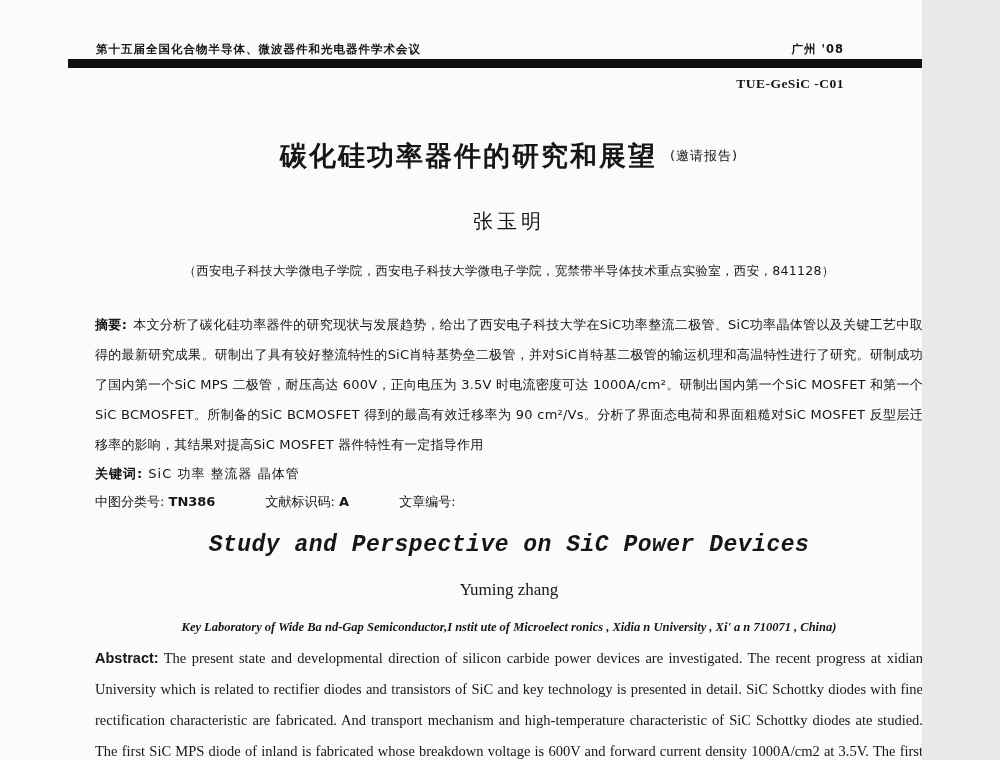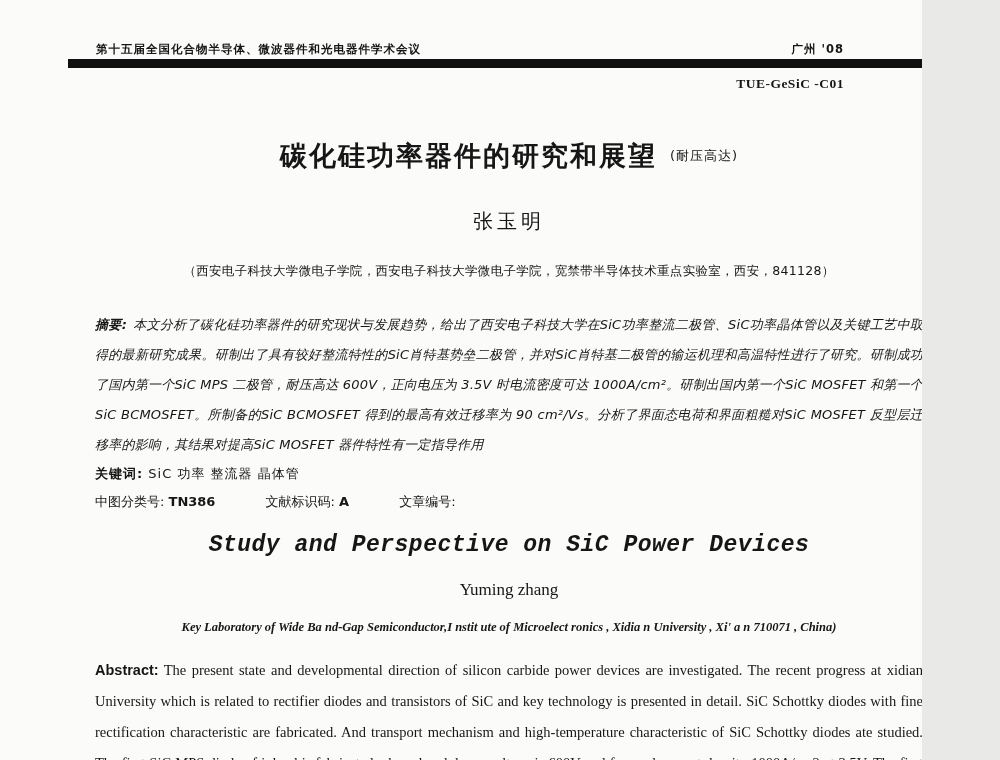--- a/index.html
+++ b/index.html
@@ -50,21 +50,20 @@
     text-align:center; font-size:20px; letter-spacing:4px;
     font-family:"Liberation Serif", serif; margin-bottom:28px;
   }
   .cn-affiliation {
     text-align:center; font-size:12.5px; margin-bottom:30px;
     letter-spacing:0.3px;
   }
   .cn-abstract {
     font-size:13px; line-height:30px; text-align:justify;
     letter-spacing:0.2px;
-    font-style:italic;
   }
   .cn-abstract b { margin-right:6px; }
   .cn-keywords {
     font-size:13px; line-height:28px; font-weight:normal; letter-spacing:1px;
   }
   .cn-class {
     font-size:13px; line-height:28px; margin-bottom:16px;
   }
   .cn-class b { font-weight:bold; }
   .cn-class .gap { display:inline-block; width:46px; }
@@ -75,21 +74,21 @@
     font-size:23px; font-weight:bold; letter-spacing:0.5px;
     margin-bottom:22px; white-space:nowrap;font-style:italic;
   }
   .en-author {
     text-align:center; font-family:"Liberation Serif", serif;
     font-size:17px; margin-bottom:20px;
   }
   .en-affiliation {
     text-align:center; font-family:"Liberation Serif", serif;
     font-style:italic; font-weight:bold; font-size:12.5px;
-    margin-bottom:20px; white-space:nowrap;
+    margin-bottom:8px; white-space:nowrap;
   }
   .en-abstract {
     font-family:"Liberation Serif", serif;
     font-size:14.5px; line-height:31px; text-align:justify;
   }
   .en-abstract b { font-family:Liberation Sans, sans-serif; margin-right:5px; }
 </style>
 </head>
 <body>
 
@@ -101,21 +100,21 @@
   </div>
 
   <div class="divider-bar"></div>
 
   <div class="paper-id">TUE-GeSiC -C01</div>
 
   <div class="content">
 
     <div class="cn-title-row">
       <span class="cn-title">碳化硅功率器件的研究和展望</span>
-      <span class="cn-title-note">(耐压高达)</span>
+      <span class="cn-title-note">(邀请报告)</span>
     </div>
 
     <div class="cn-author">张玉明</div>
 
     <div class="cn-affiliation">（西安电子科技大学微电子学院，西安电子科技大学微电子学院，宽禁带半导体技术重点实验室，西安，841128）</div>
 
     <p class="cn-abstract">
       <b>摘要:</b><span>本文分析了碳化硅功率器件的研究现状与发展趋势，给出了西安电子科技大学在SiC功率整流二极管、SiC功率晶体管以及关键工艺中取得的最新研究成果。研制出了具有较好整流特性的SiC肖特基势垒二极管，并对SiC肖特基二极管的输运机理和高温特性进行了研究。研制成功了国内第一个SiC MPS 二极管，耐压高达 600V，正向电压为 3.5V 时电流密度可达 1000A/cm²。研制出国内第一个SiC MOSFET 和第一个SiC BCMOSFET。所制备的SiC BCMOSFET 得到的最高有效迁移率为 90 cm²/Vs。分析了界面态电荷和界面粗糙对SiC MOSFET 反型层迁移率的影响，其结果对提高SiC MOSFET 器件特性有一定指导作用</span>
     </p>
 

